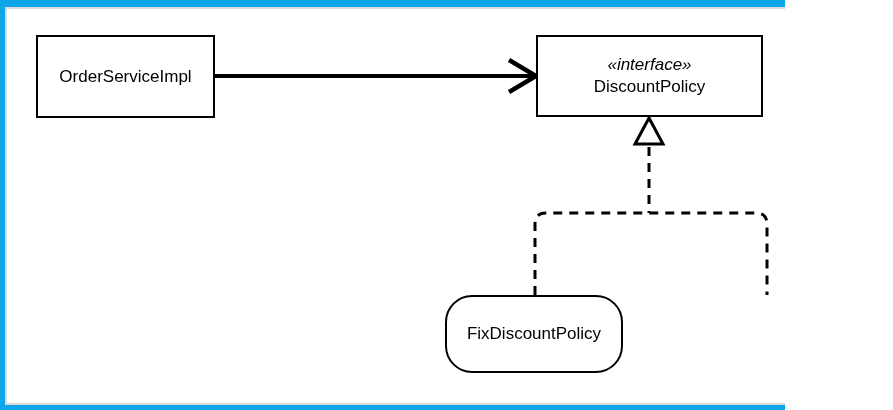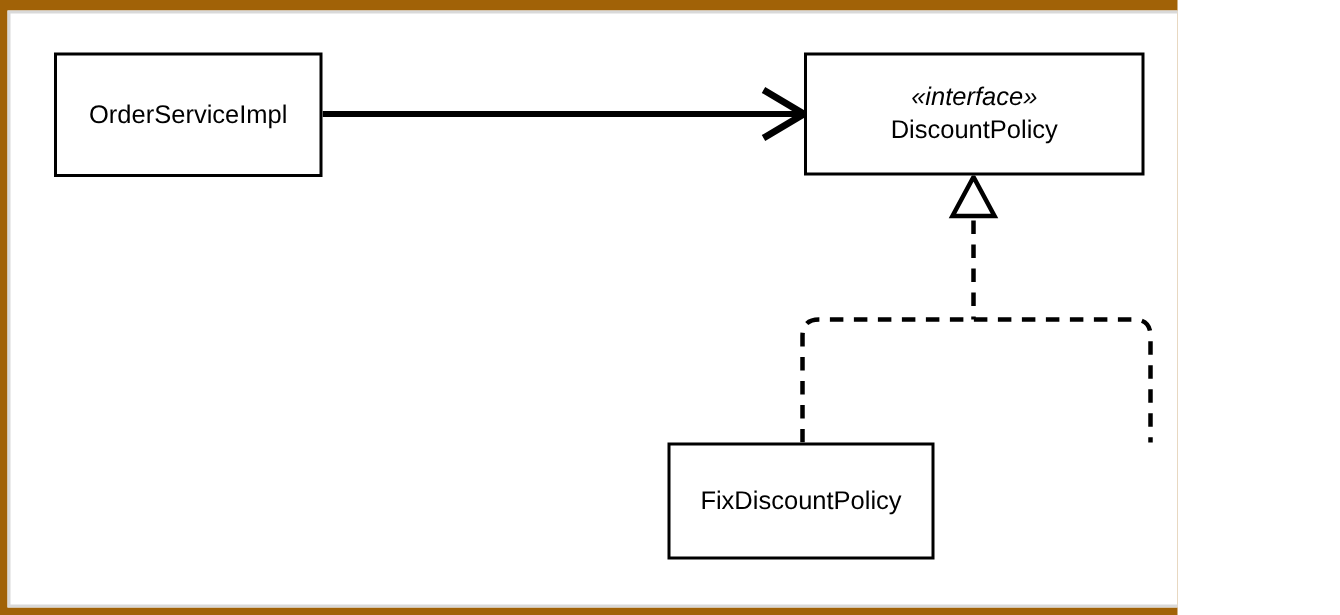--- a/index.html
+++ b/index.html
@@ -5,21 +5,21 @@
   html, body {
     margin: 0;
     padding: 0;
     background: #ffffff;
     font-family: "Liberation Sans", sans-serif;
   }
   #canvas {
     position: relative;
     width: 785px;
     height: 410px;
-    background: #a16207;
+    background: #0ea5e9;
     overflow: hidden;
   }
   .frame {
     position: absolute;
     left: 5px;
     top: 7px;
     width: 876px;
     height: 394px;
     border: 2px solid #d9d9d9;
     background: #ffffff;
@@ -48,21 +48,21 @@
   }
   .node .stereotype {
     font-weight: 400;
     font-style: italic;
   }
   .node .iface-name {
     font-weight: 400;
   }
   #node-order   { left: 36px;  top: 35px;  width: 179px; height: 83px; }
   #node-iface   { left: 536px; top: 35px;  width: 227px; height: 82px; }
-  #node-fix     { left: 445px; top: 295px; width: 178px; height: 78px; }
+  #node-fix     { left: 445px; top: 295px; width: 178px; height: 78px; border-radius: 27px; }
   #node-rate    { left: 676px; top: 295px; width: 179px; height: 78px; }
 </style>
 </head>
 <body>
 
 <div id="canvas">
 
   <div class="frame"></div>
 
   <svg class="connectors" viewBox="0 0 893 410" xmlns="http://www.w3.org/2000/svg">

